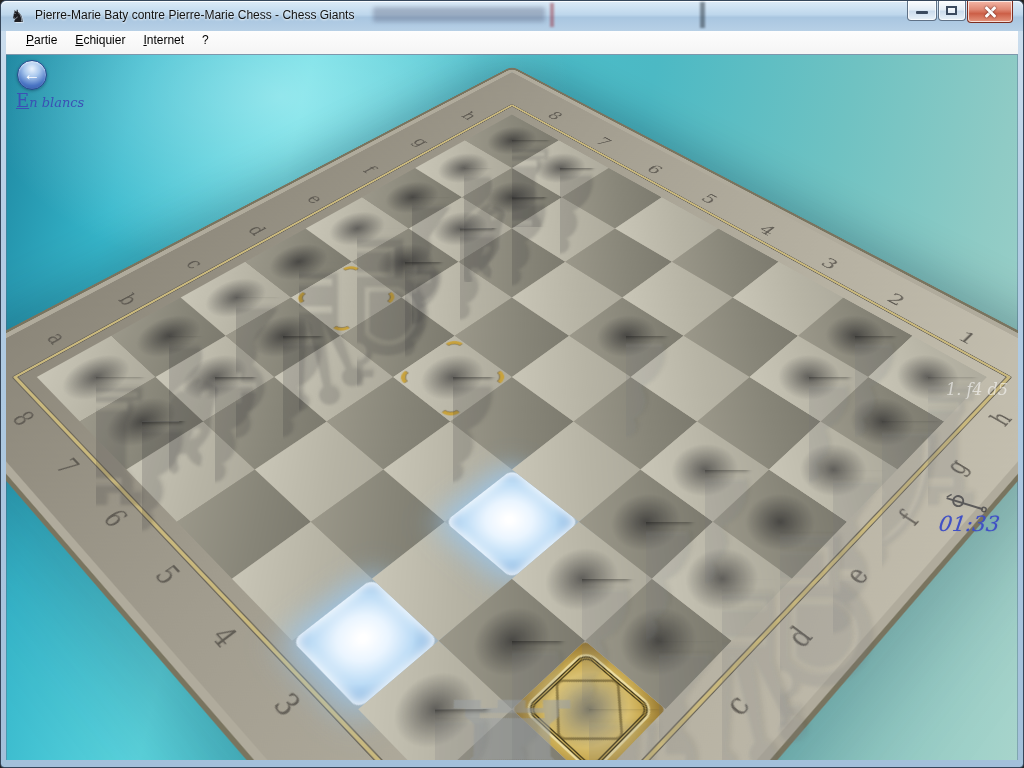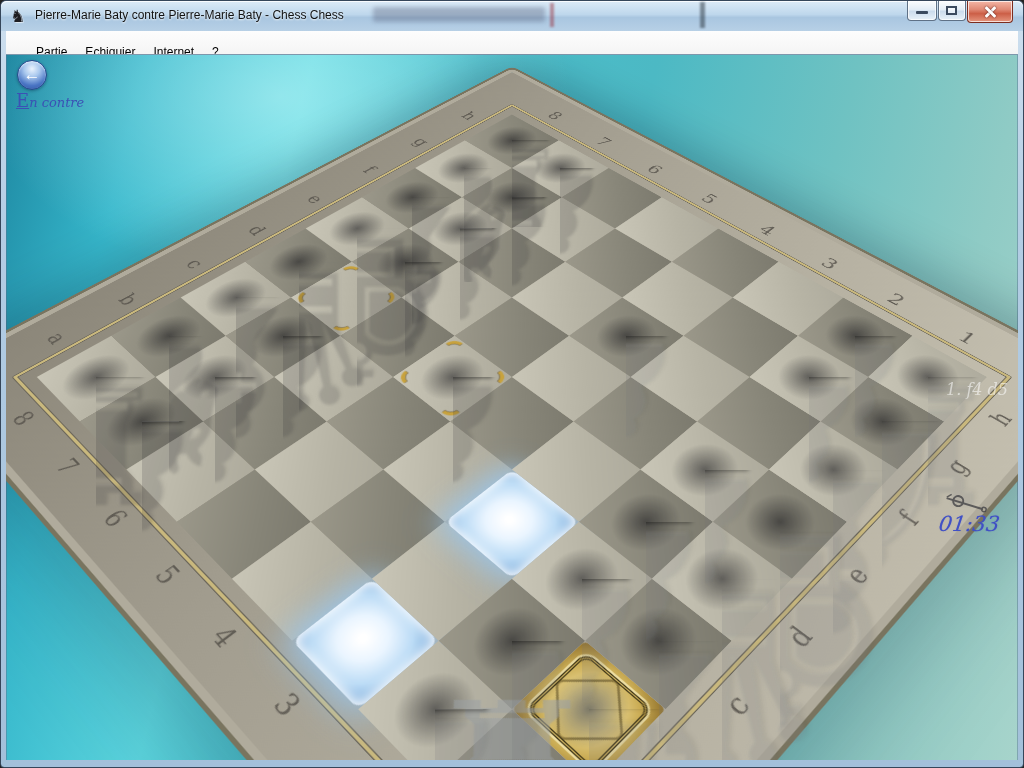--- a/index.html
+++ b/index.html
@@ -32,21 +32,21 @@
     background:linear-gradient(180deg,#f4b6a6 0%,#e08a76 40%,#cc5f47 60%,#e5967f 100%);
     border-color:#7c2d1f;}
   .glyph-min{position:absolute;left:50%;bottom:6px;width:12px;height:3px;margin-left:-6px;background:#3b4a5e;border-radius:1px;}
   .glyph-max{position:absolute;left:50%;top:50%;width:11px;height:9px;margin:-5px 0 0 -6px;border:2px solid #3b4a5e;background:rgba(255,255,255,.5);}
   .glyph-x{position:absolute;left:50%;top:50%;width:12px;height:12px;margin:-6px 0 0 -6px;}
   .glyph-x:before,.glyph-x:after{content:"";position:absolute;left:5px;top:-1px;width:3px;height:14px;background:#fff;border-radius:1px;box-shadow:0 0 2px rgba(60,0,0,.8);}
   .glyph-x:before{transform:rotate(45deg);} .glyph-x:after{transform:rotate(-45deg);}
   
   .menubar{position:absolute;left:5px;top:30px;right:5px;height:31px;
     background:linear-gradient(180deg,#fdfdfd,#f2f2f2);border-bottom:1px solid #d8d8d8;
-    display:flex;align-items:flex-end;padding-left:21px;}
+    display:flex;align-items:flex-start;padding-left:11px;}
   .menu-item{display:inline-block;padding:2px 9px;font-size:12px;color:#000;cursor:default;}
   .menu-item::first-letter{text-decoration:underline;}
   
   .scene{position:absolute;left:5px;top:53px;right:5px;bottom:7px;overflow:hidden;
     background:
       radial-gradient(ellipse 420px 260px at 27% 6%, rgba(220,255,255,.45), rgba(220,255,255,0) 70%),
       linear-gradient(104deg,#1d86a0 0%,#36b7cb 12%,#5cd7e0 26%,#49becb 40%,#4cb9c4 55%,#6fc2c2 72%,#8fcbc5 86%,#a7d4cb 100%);
     perspective:1300px;perspective-origin:50% 10%;
     box-shadow:inset 0 1px 0 #7e97ac, inset 1px 0 0 rgba(90,120,150,.5), inset -1px 0 0 rgba(90,120,150,.5);}
   
@@ -109,21 +109,21 @@
     font-size:21px;color:rgba(238,238,238,.8);}
   .turn-txt::first-letter{font-size:27px;text-decoration:underline;}
 </style>
 </head>
 <body>
 
 <div class="window">
 
   <div class="titlebar">
     <span class="app-icon">♞</span>
-    <span class="title-text">Pierre-Marie Baty contre Pierre-Marie Baty - Chess Chess</span>
+    <span class="title-text">Pierre-Marie Baty contre Pierre-Marie Chess - Chess Giants</span>
     <span class="bg-ghost"></span>
     <span class="bg-sliver-red"></span>
     <span class="bg-sliver-dark"></span>
     <span class="winbtns">
       <span class="wbtn min">
           <span class="glyph-min"></span>
         </span>
       <span class="wbtn max">
           <span class="glyph-max"></span>
         </span>
@@ -437,21 +437,21 @@
           <div class="psh"></div>
           <div class="pivot">
             <div class="pglyph" data-g="♜" style="font-size: 160px;">♜</div>
           </div>
         </div>
       </div>
 
     <div class="back-btn">
       <span>←</span>
     </div>
-    <div class="status-txt">En contre</div>
+    <div class="status-txt">En blancs</div>
 
     <div class="moves-txt">1. f4 d5</div>
 
     <svg class="watch-icon" viewBox="0 0 44 18">
       <line x1="2" y1="9" x2="40" y2="11" stroke="#3c3c40" stroke-width="2"></line>
       <circle cx="14" cy="9" r="5" fill="none" stroke="#3c3c40" stroke-width="2"></circle>
       <circle cx="41" cy="11" r="2.2" fill="none" stroke="#3c3c40" stroke-width="1.5"></circle>
       <line x1="6" y1="4" x2="2" y2="8" stroke="#3c3c40" stroke-width="1.5"></line>
     </svg>
     <div class="clock-txt">01:33</div>

